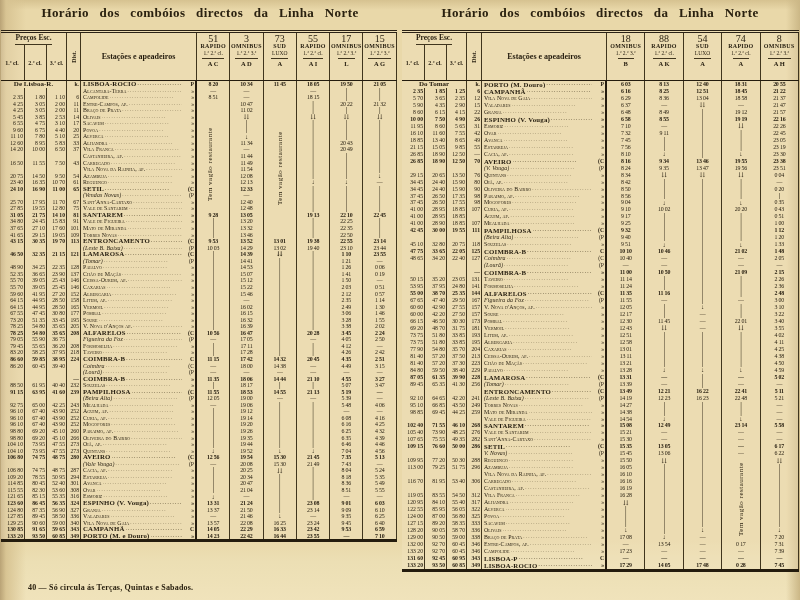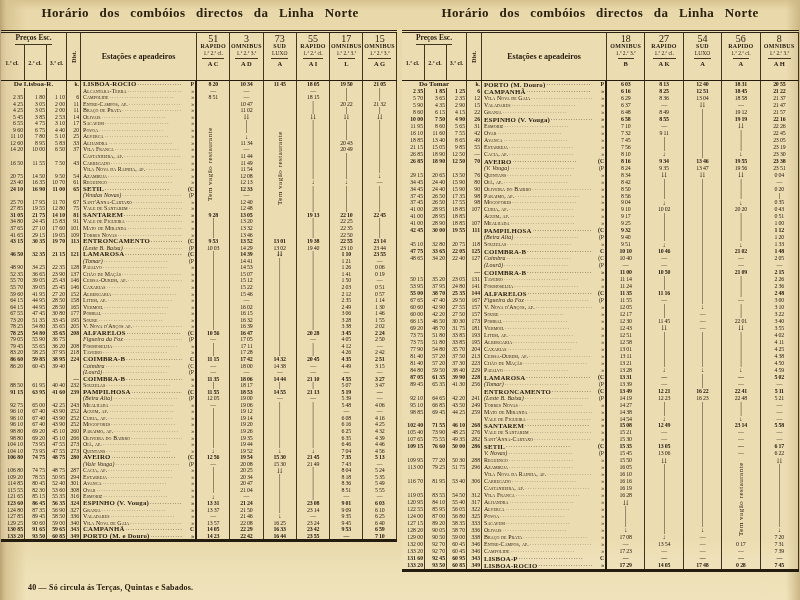--- a/index.html
+++ b/index.html
@@ -1337,33 +1337,33 @@
         <div class="hcell" style="width: 125px;">
           <div class="hstations">Estações e apeadeiros</div>
         </div>
         <div class="hcell htrain" style="width: 38.4px;">
           <div class="num">18</div>
           <div class="typ">OMNIBUS</div>
           <div class="cls">1.ª 2.ª 3.ª</div>
           <div class="ltr">B</div>
         </div>
         <div class="hcell htrain" style="width: 38.4px;">
-          <div class="num">27</div>
+          <div class="num">88</div>
           <div class="typ">RAPIDO</div>
           <div class="cls">1.ª 2.ª cl.</div>
           <div class="ltr">A K</div>
         </div>
         <div class="hcell htrain" style="width: 38.4px;">
           <div class="num">54</div>
           <div class="typ">SUD</div>
           <div class="cls">LUXO</div>
           <div class="ltr">A</div>
         </div>
         <div class="hcell htrain" style="width: 38.4px;">
-          <div class="num">56</div>
+          <div class="num">74</div>
           <div class="typ">RAPIDO</div>
           <div class="cls">1.ª 2.ª cl.</div>
           <div class="ltr">A</div>
         </div>
         <div class="hcell htrain" style="width: 38.4px;">
           <div class="num">8</div>
           <div class="typ">OMNIBUS</div>
           <div class="cls">1.ª 2.ª 3.ª</div>
           <div class="ltr">A H</div>
         </div>

